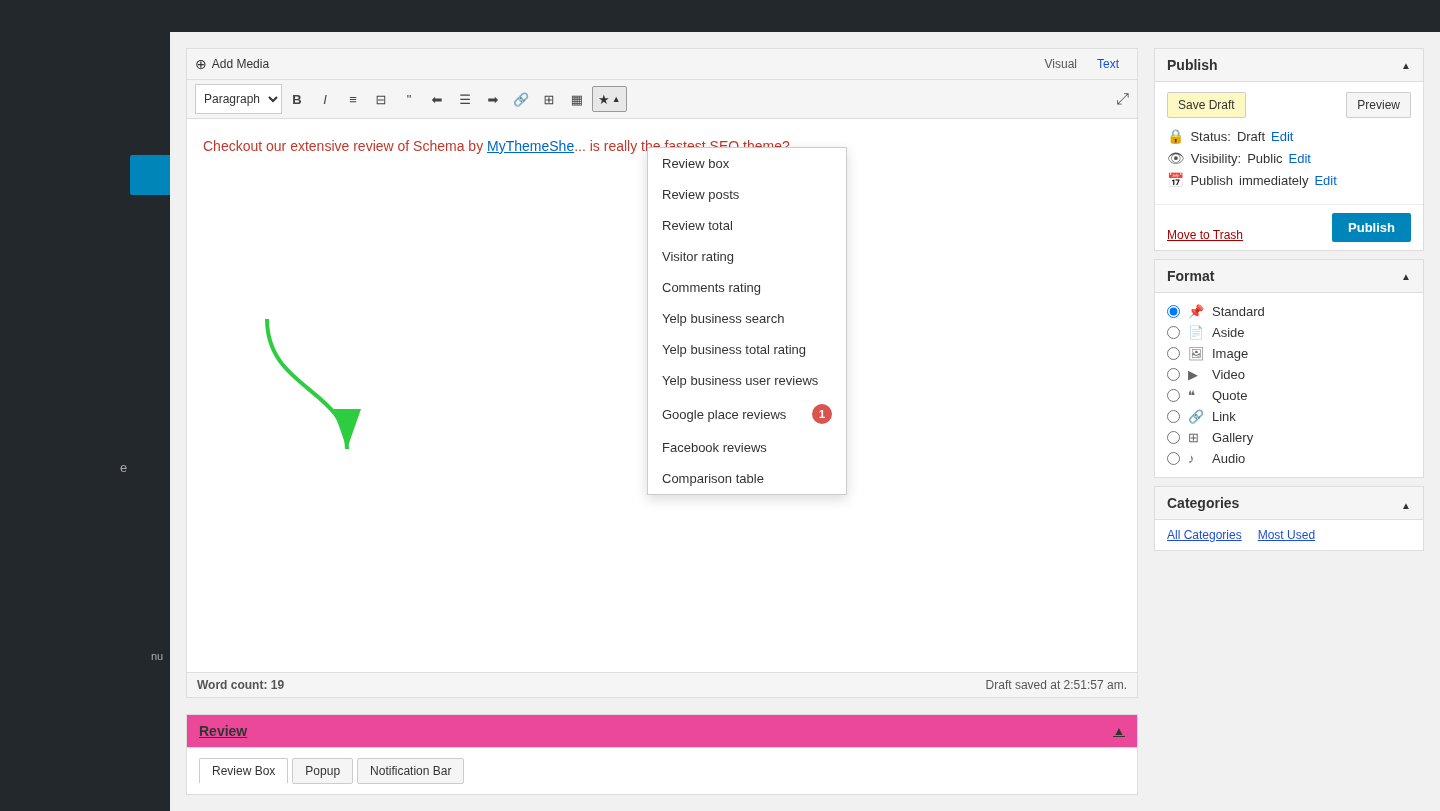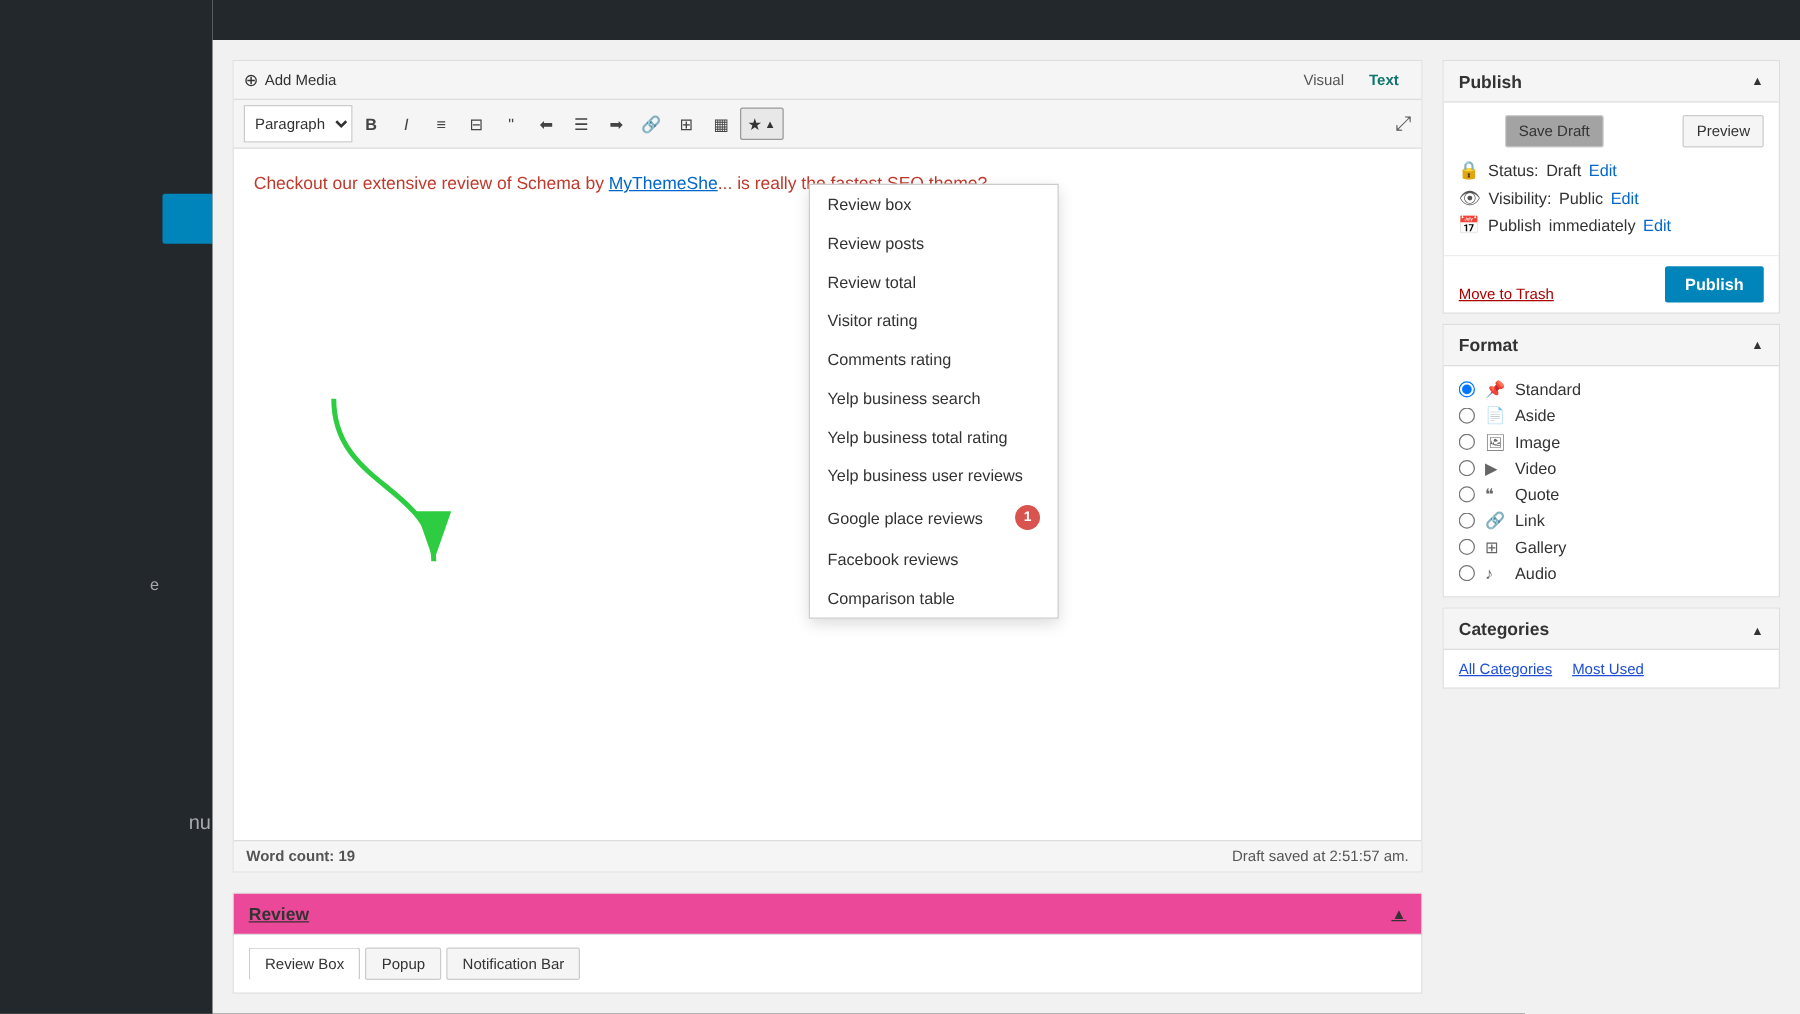--- a/index.html
+++ b/index.html
@@ -37,21 +37,21 @@
       left: 120px;
       top: 460px;
       color: #aaa;
       font-size: 13px;
     }
     .sidebar-text-nu {
       position: absolute;
       left: 118px;
       top: 650px;
       color: #aaa;
-      font-size: 16px;
+      font-size: 11px;
       padding-left: 33px;
     }
 
     
     .main-area {
       position: absolute;
       left: 170px;
       top: 0;
       right: 0;
       bottom: 0;
@@ -96,22 +96,22 @@
     }
     .view-tab {
       padding: 4px 10px;
       font-size: 12px;
       cursor: pointer;
       color: #555;
       border: none;
       background: none;
     }
     .view-tab.active {
-      font-weight: 700;
-      color: #0f766e;
+      font-weight: 400;
+      color: #1d4ed8;
     }
 
     
     .format-toolbar {
       background: #f5f5f5;
       border-bottom: 1px solid #ddd;
       padding: 4px 8px;
       display: flex;
       align-items: center;
       gap: 2px;
@@ -255,27 +255,26 @@
     }
 
     .publish-actions {
       display: flex;
       justify-content: space-between;
       margin-bottom: 10px;
     }
 
     .btn-save-draft {
       padding: 5px 10px;
-      background: #a3a3a3;
+      background: #fef9c3;
       border: 1px solid #ccc;
       cursor: pointer;
       font-size: 12px;
       color: #333;
       border-radius: 2px;
-      margin-left: 37px;
     }
     .btn-preview {
       padding: 5px 10px;
       background: #f5f5f5;
       border: 1px solid #ccc;
       cursor: pointer;
       font-size: 12px;
       color: #333;
       border-radius: 2px;
     }

